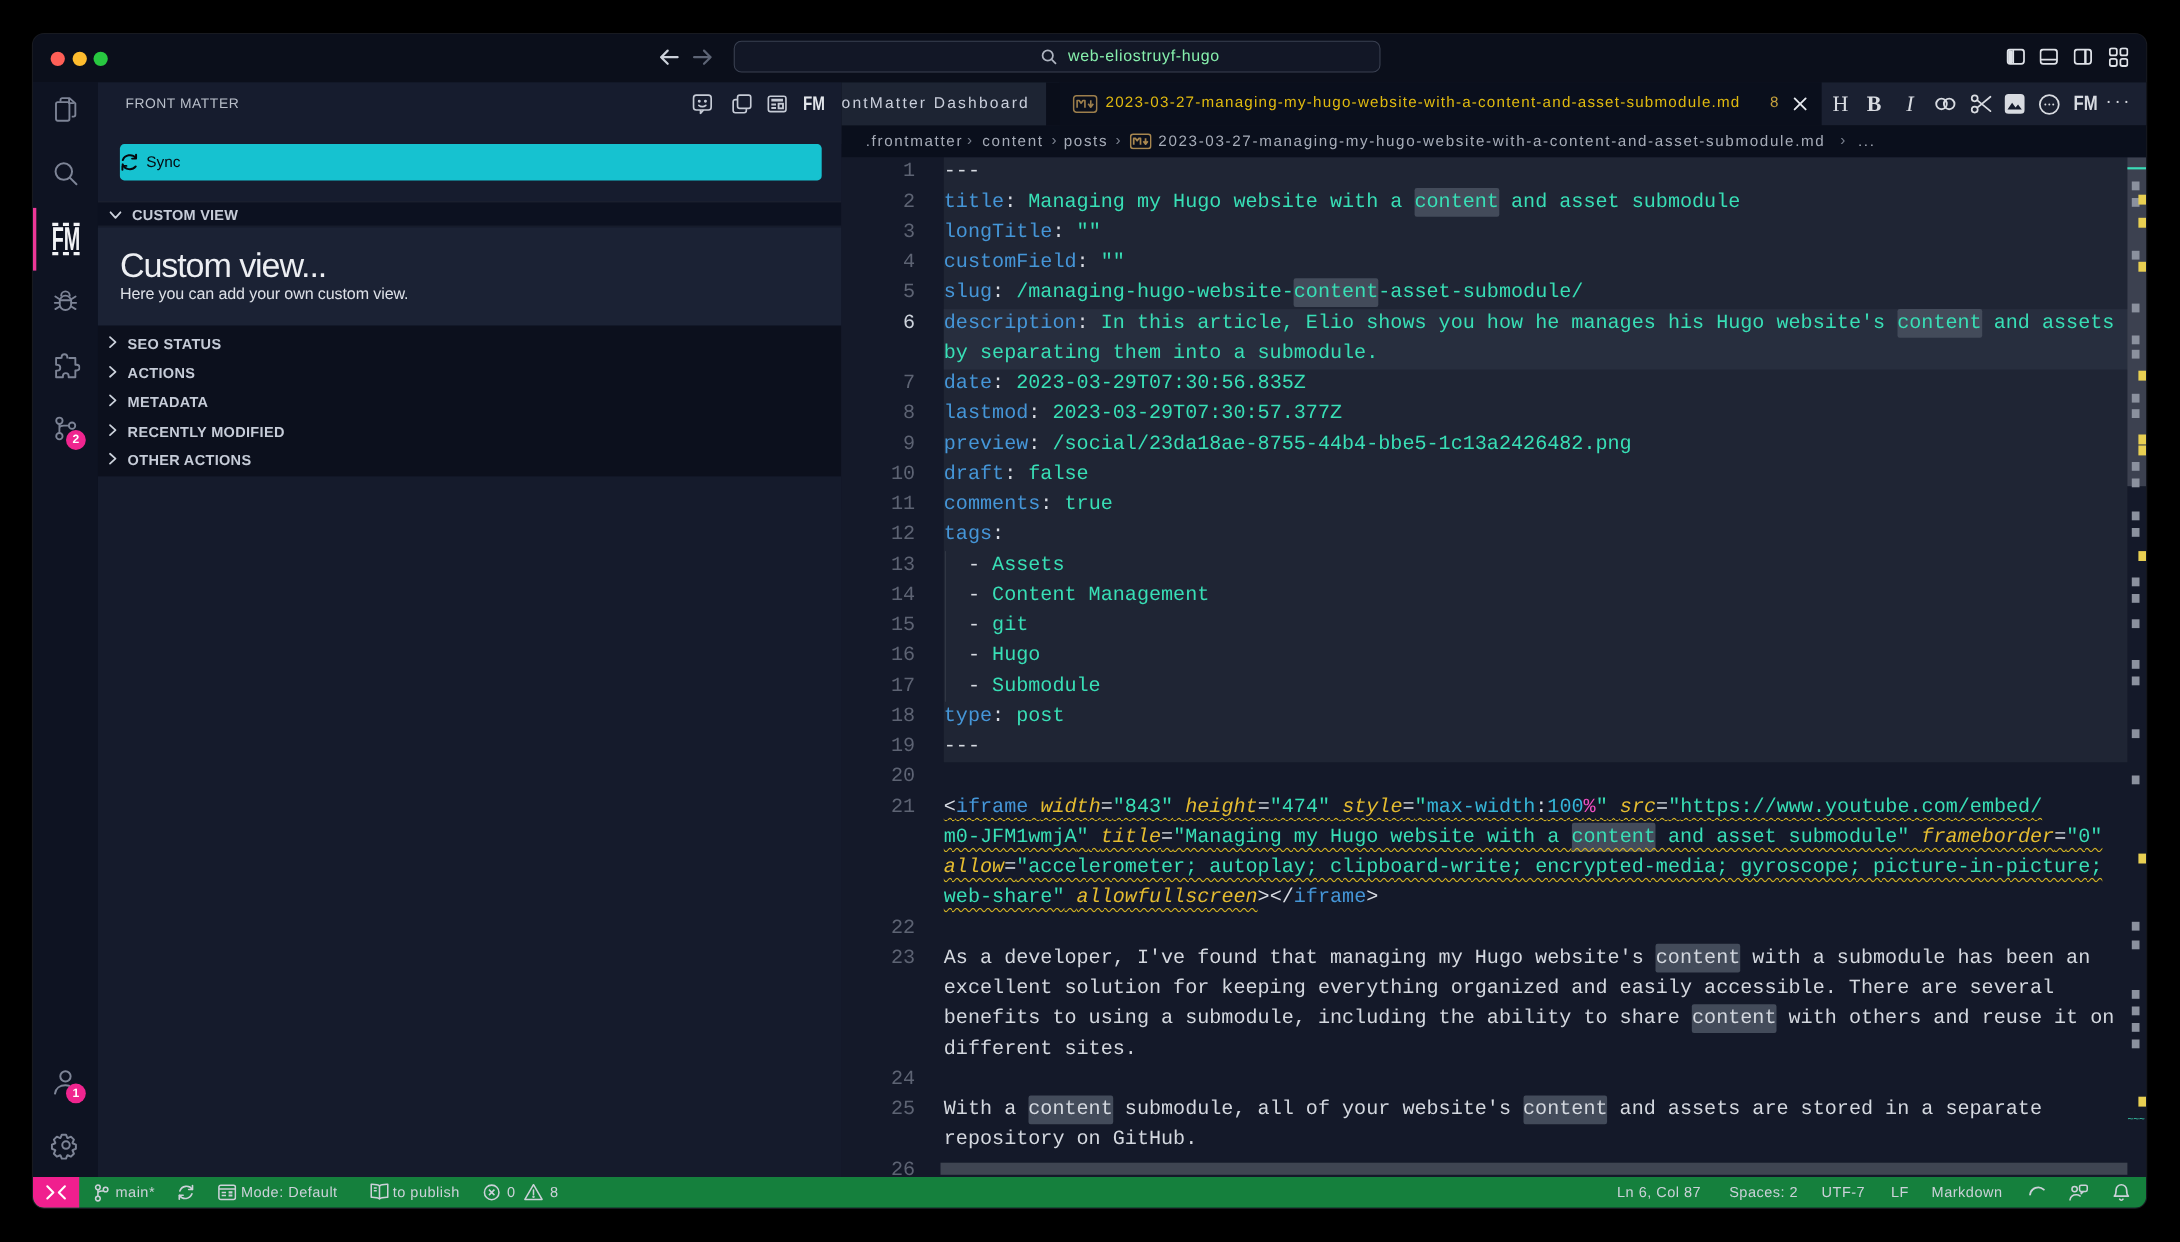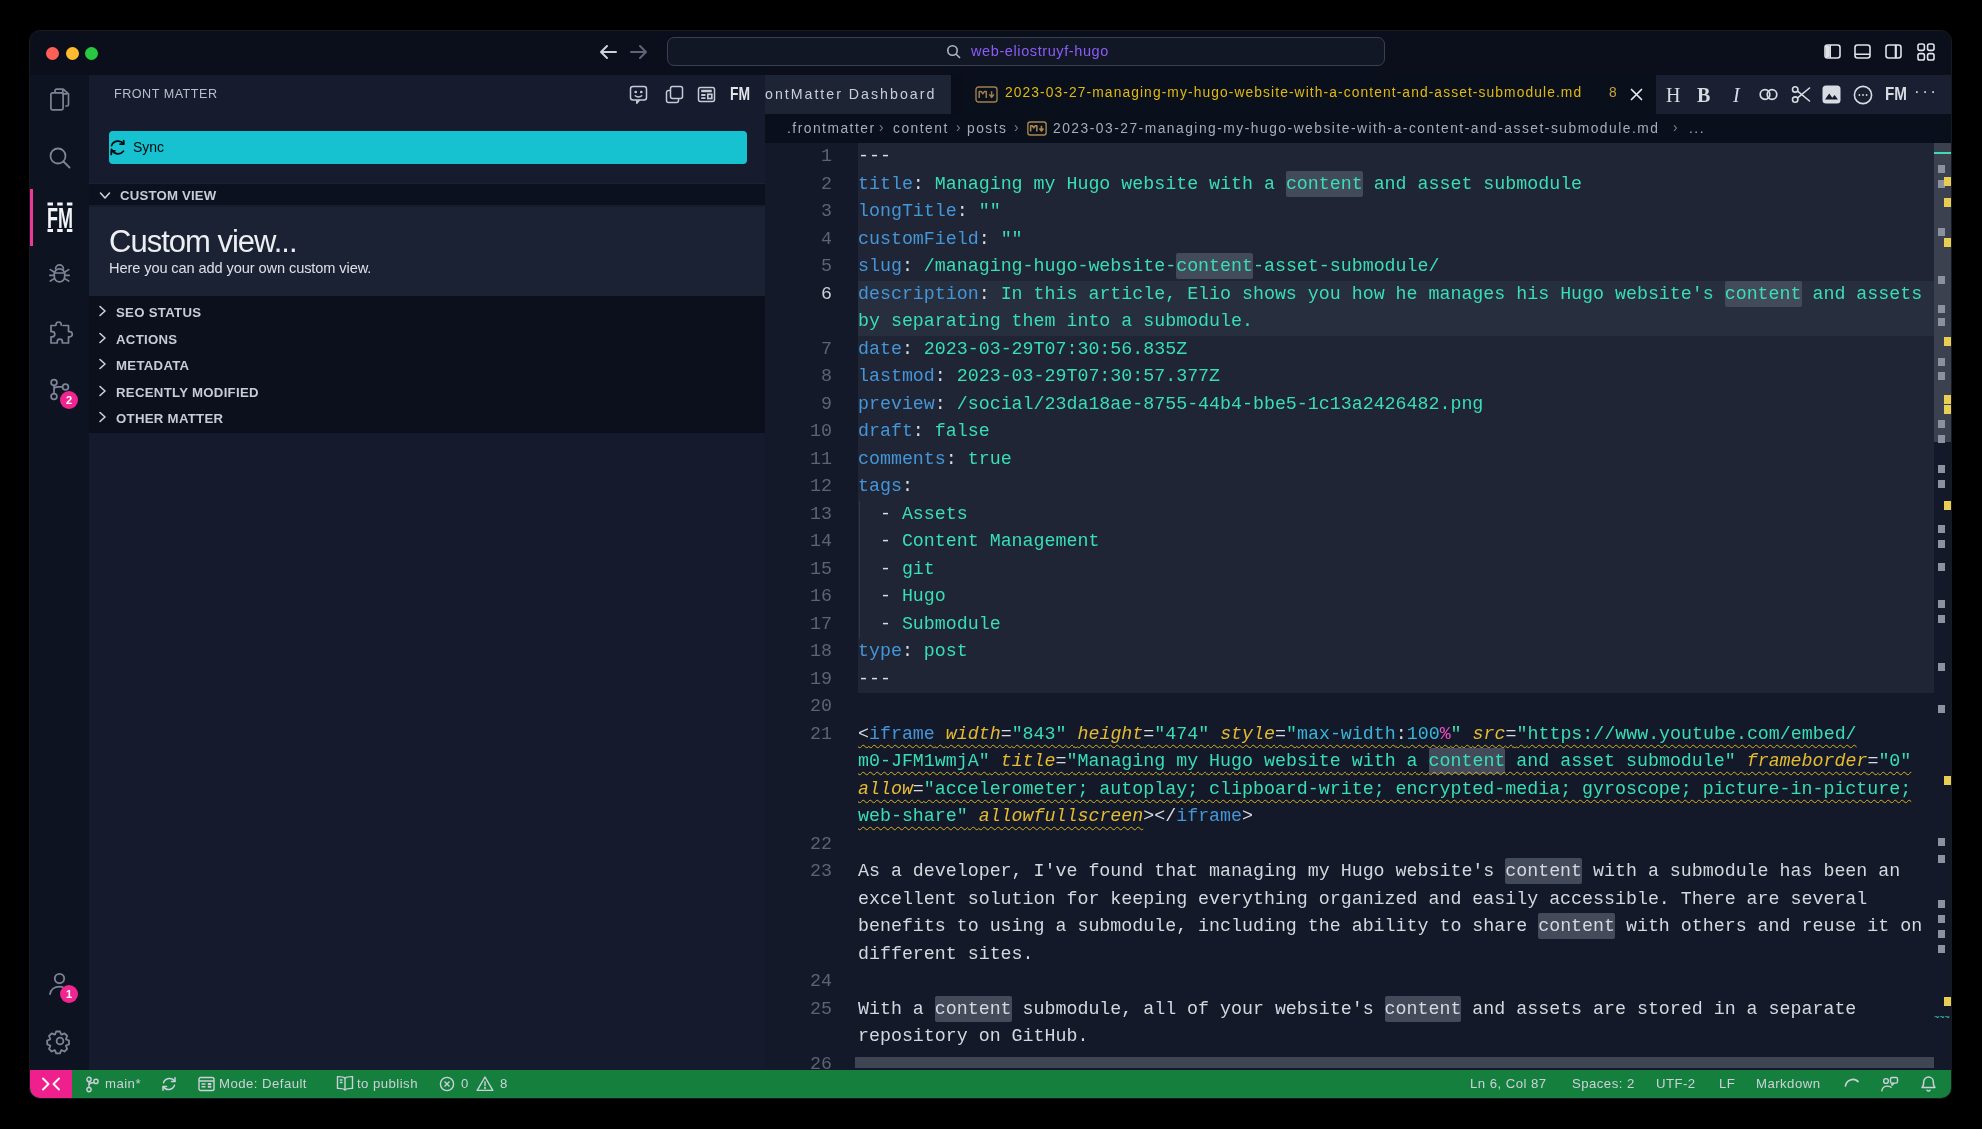--- a/index.html
+++ b/index.html
@@ -1,21 +1,21 @@
 <!DOCTYPE html>
 <html><head><meta charset="utf-8">
 <style>
 *{margin:0;padding:0;box-sizing:border-box}
 html,body{width:1982px;height:1129px;background:#000;overflow:hidden}
 body{font-family:"Liberation Sans",sans-serif;position:relative}
 .abs{position:absolute}
 .win{position:absolute;left:30px;top:31px;width:1921px;height:1067px;background:#141a2b;border-radius:10px;overflow:hidden;outline:1px solid rgba(110,120,145,.22)}
 .tbar{position:absolute;left:0;top:0;right:0;height:44px;background:#0b0f1b}
 .light{position:absolute;top:16px;width:13px;height:13px;border-radius:50%}
-.urlbox{position:absolute;left:637px;top:6px;width:718px;height:29px;background:#121726;border:1px solid #3a4051;border-radius:7px;color:#8b5cf6;font-size:14.5px;letter-spacing:0.6px}
+.urlbox{position:absolute;left:637px;top:6px;width:588px;height:29px;background:#121726;border:1px solid #3a4051;border-radius:7px;color:#86efac;font-size:14.5px;letter-spacing:0.6px}
 .abar{position:absolute;left:0;top:44px;width:59px;bottom:28px;background:#0e1322}
 .sbar{position:absolute;left:59px;top:44px;width:676px;bottom:28px;background:#161c2e}
 .ed{position:absolute;left:735px;top:44px;right:0;bottom:28px;background:#141929}
 .tabs{position:absolute;left:0;top:0;right:0;height:39px;background:#0a0e1a}
 .crumbs{position:absolute;left:0;top:39px;right:0;height:29px;background:#0a0f1c;color:#a6acb8;font-size:13.8px;letter-spacing:1.5px}
 .content{position:absolute;left:0;top:68px;right:0;bottom:0;background:#141929;overflow:hidden}
 .status{position:absolute;left:0;right:0;bottom:0;height:28px;background:#15803d;color:#ccd1d9;font-size:13.2px;letter-spacing:0.45px}
 .mono{font-family:"Liberation Mono",monospace;font-size:18.3px;line-height:27.5px;white-space:pre}
 .gut{position:absolute;left:0;top:0;width:67px;text-align:right;color:#5d6373}
 .code{position:absolute;left:93px;top:0}
@@ -163,21 +163,21 @@
           <path d="M2 1.5l5 4.5-5 4.5"></path>
         </svg>
       <span class="sec" style="left:27px;top:62px">METADATA</span>
       <svg class="icon" style="left:9px;top:89px" width="9" height="12" viewBox="0 0 9 12" fill="none" stroke="#ccd2dc" stroke-width="1.6" stroke-linecap="round" stroke-linejoin="round">
           <path d="M2 1.5l5 4.5-5 4.5"></path>
         </svg>
       <span class="sec" style="left:27px;top:89px">RECENTLY MODIFIED</span>
       <svg class="icon" style="left:9px;top:115px" width="9" height="12" viewBox="0 0 9 12" fill="none" stroke="#ccd2dc" stroke-width="1.6" stroke-linecap="round" stroke-linejoin="round">
           <path d="M2 1.5l5 4.5-5 4.5"></path>
         </svg>
-      <span class="sec" style="left:27px;top:115px">OTHER MATTER</span>
+      <span class="sec" style="left:27px;top:115px">OTHER ACTIONS</span>
     </div>
     <div class="abs" style="left:0;top:358px;right:0;bottom:0;background:#151b2c"></div>
   </div>
   <div class="ed">
     <div class="tabs" id="tabs">
       <div class="abs" style="left:0;top:0;width:186px;height:56px;background:#1d2433;color:#c9cedb;font-size:14.2px;letter-spacing:2px;line-height:39px;overflow:hidden">ontMatter Dashboard</div>
       <div class="abs" style="left:198px;top:0;width:693px;height:39px;background:#0a0f1c">
         <svg class="icon" style="left:12px;top:11px" width="23" height="17" viewBox="0 0 23 17" fill="none" stroke="#9d7f4c" stroke-width="1.4">
             <rect x="1" y="1" width="21" height="15" rx="2.6"></rect>
             <path d="M4.2 12V5.4h1.9l1.7 2.4 1.7-2.4h1.8V12" stroke-width="1.5" stroke-linejoin="round" fill="none"></path>
@@ -318,21 +318,21 @@
       </svg>
     <span class="abs" style="left:431px;top:6px">0</span>
     <svg class="icon" style="left:446px;top:5px" width="18" height="17" viewBox="0 0 18 17" fill="none" stroke="#ccd1d9" stroke-width="1.4" stroke-linejoin="round">
         <path d="M9 2L16.8 15.4H1.2z"></path>
         <path d="M9 6.8v4" stroke-linecap="round"></path>
         <circle cx="9" cy="13" r=".4" fill="#ccd1d9"></circle>
       </svg>
     <span class="abs" style="left:470px;top:6px">8</span>
     <span class="abs" style="left:1440px;top:6px">Ln 6, Col 87</span>
     <span class="abs" style="left:1542px;top:6px">Spaces: 2</span>
-    <span class="abs" style="left:1626px;top:6px">UTF-2</span>
+    <span class="abs" style="left:1626px;top:6px">UTF-7</span>
     <span class="abs" style="left:1689px;top:6px">LF</span>
     <span class="abs" style="left:1726px;top:6px">Markdown</span>
     <svg class="icon" style="left:1814px;top:7px" width="18" height="14" viewBox="0 0 18 14" fill="none" stroke="#ccd1d9" stroke-width="1.7" stroke-linecap="round">
         <path d="M1.5 9A7.5 7.5 0 0 1 14 4.5"></path>
       </svg>
     <svg class="icon" style="left:1850px;top:5px" width="19" height="18" viewBox="0 0 19 18" fill="none" stroke="#ccd1d9" stroke-width="1.4">
         <circle cx="6" cy="6" r="2.4"></circle>
         <path d="M1.8 15.8c.5-3 3-4.7 5.7-4.7 1.3 0 2.6.4 3.6 1.2" stroke-linecap="round"></path>
         <rect x="10.5" y="2.5" width="7" height="5.6" rx="1.4"></rect>
         <path d="M12 8v2.2l2.2-2.2" stroke-linejoin="round"></path>

